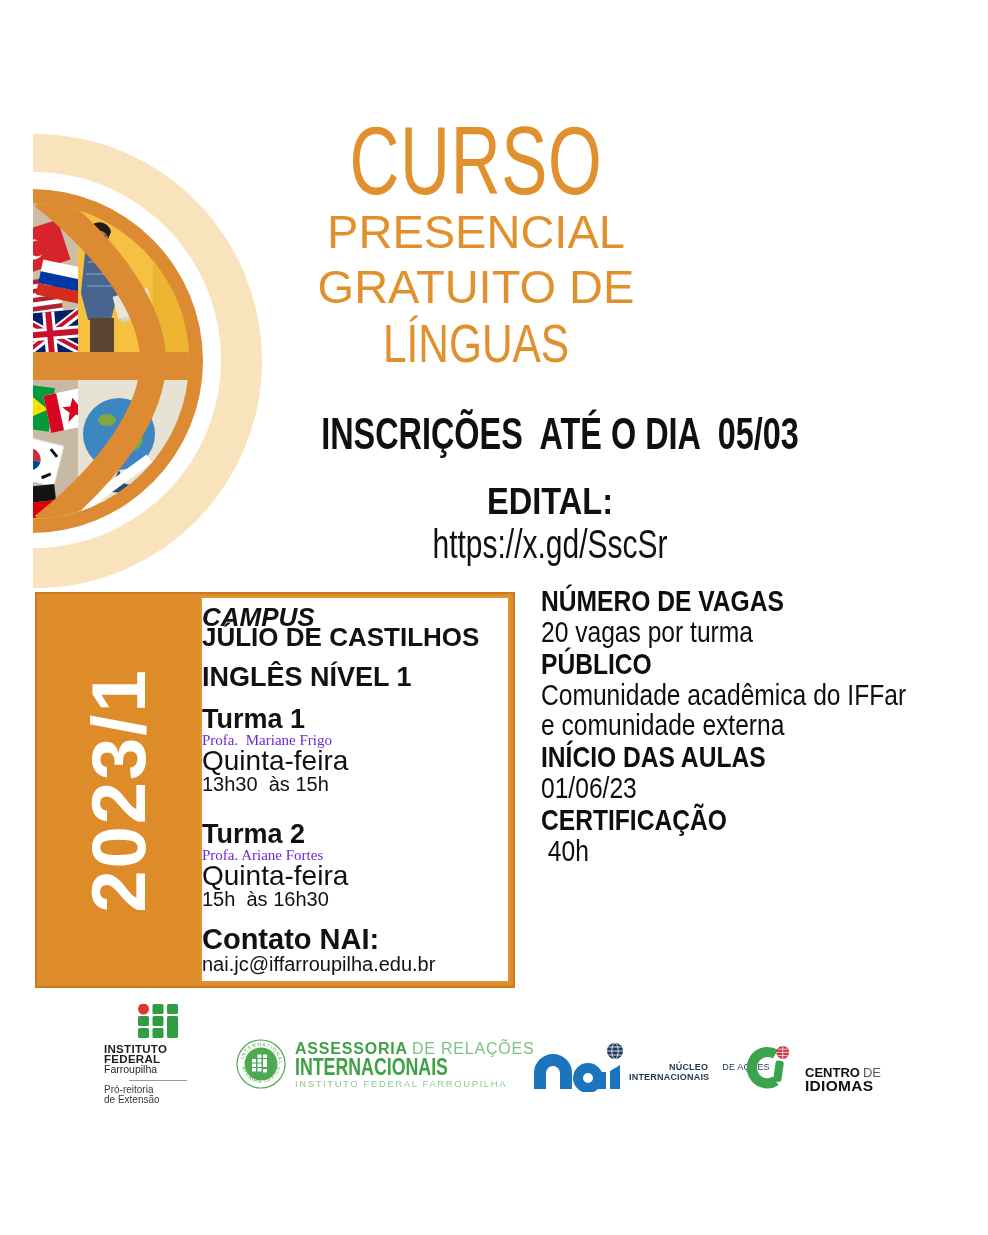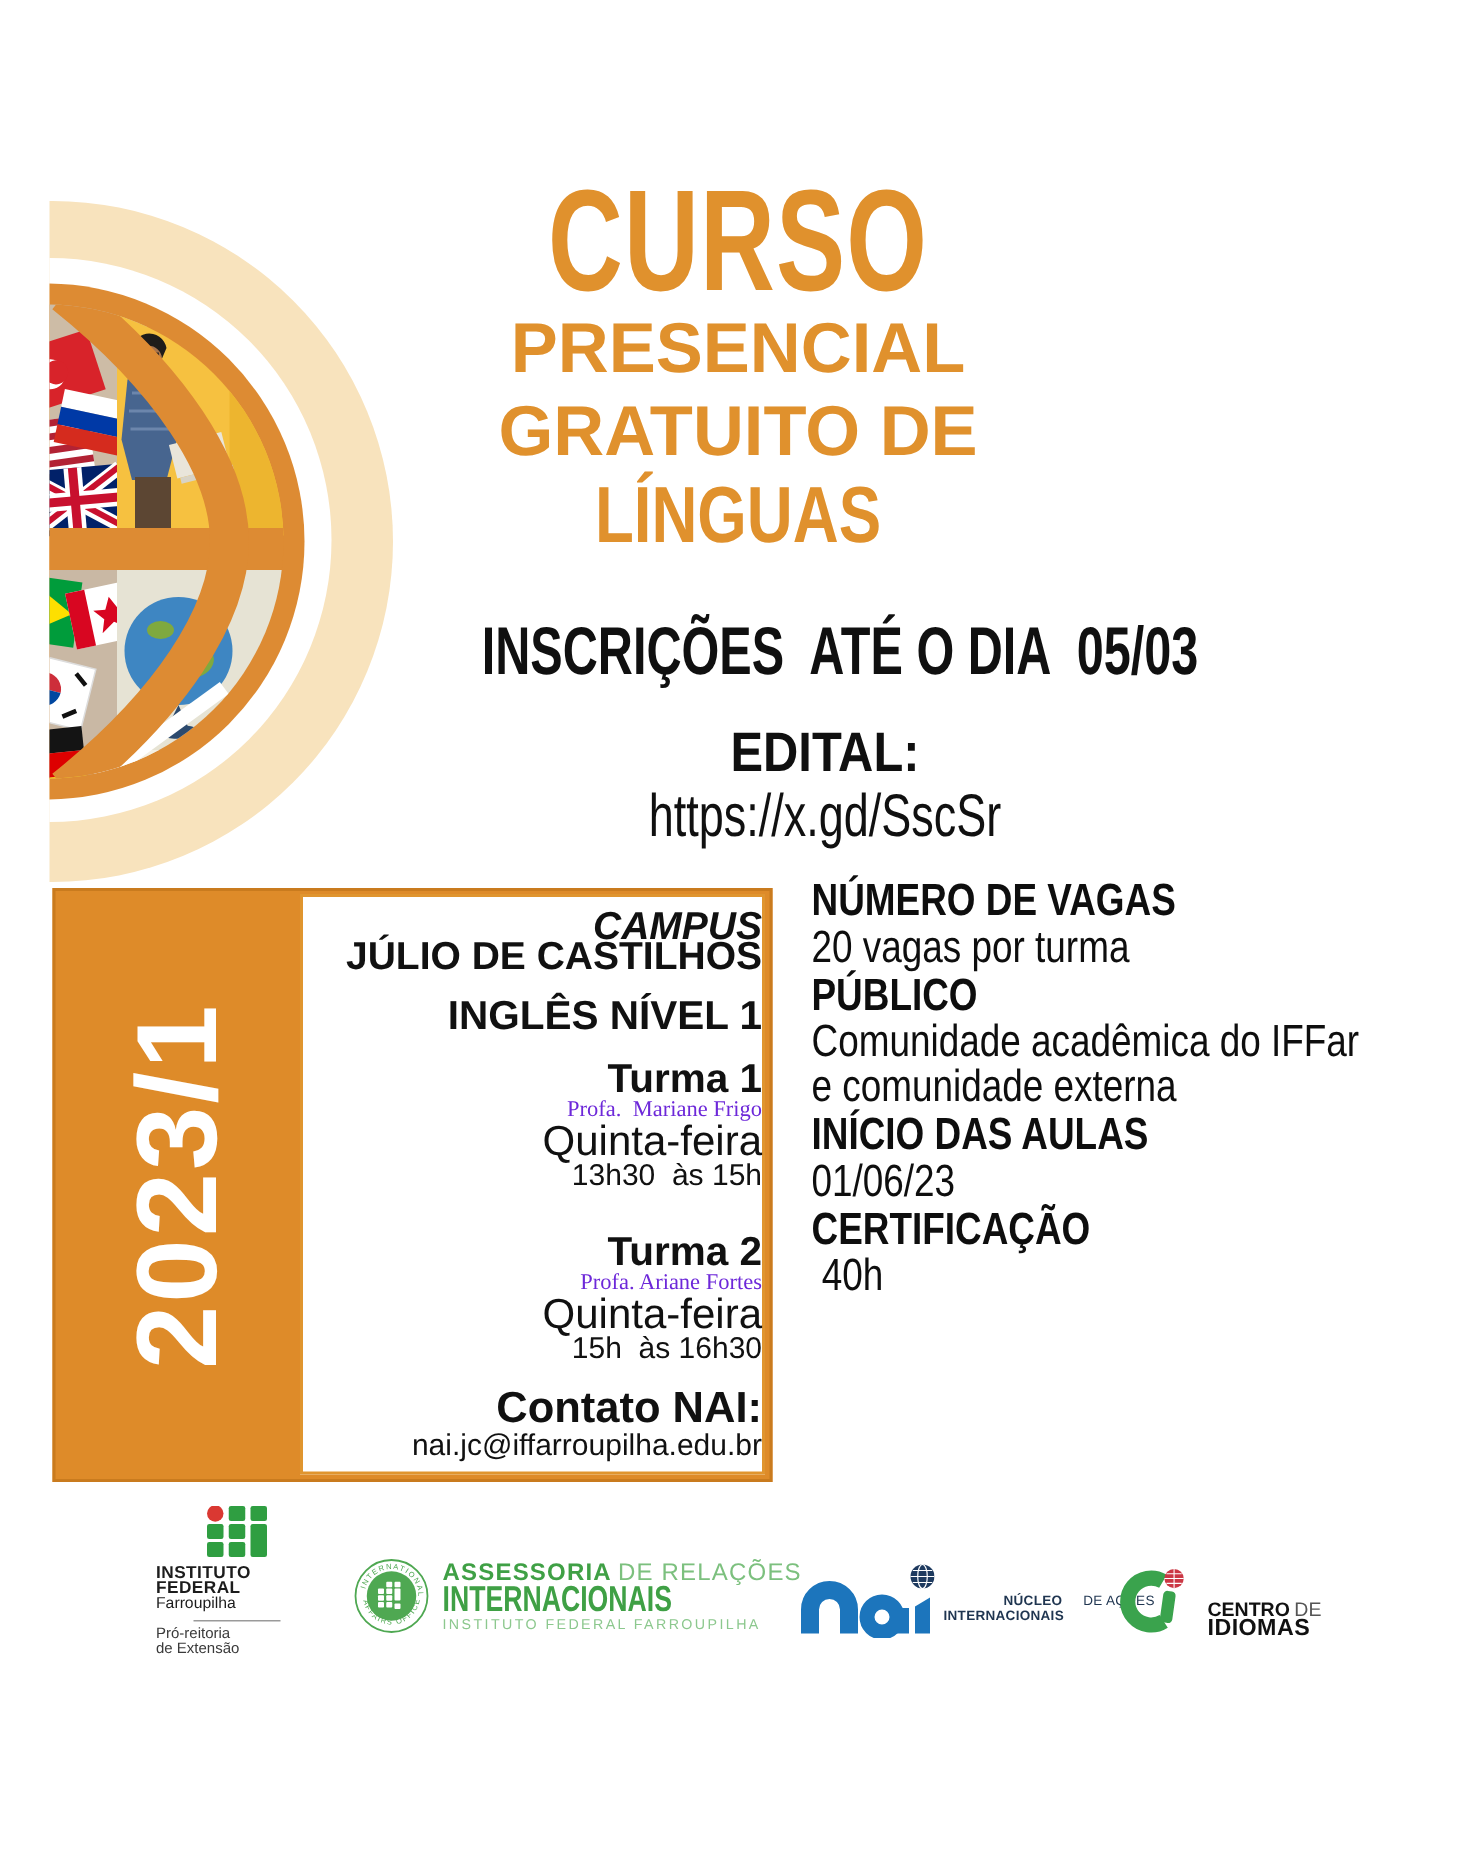--- a/index.html
+++ b/index.html
@@ -4,39 +4,39 @@
 <style>
   html,body{margin:0;padding:0;background:#ffffff;}
   .poster{position:relative;width:988px;height:1235px;background:#ffffff;overflow:hidden;
           font-family:"Liberation Sans","DejaVu Sans",sans-serif;color:#111;}
   .pre{white-space:pre-wrap;}
 
   
   .globe-svg{position:absolute;left:33px;top:132px;}
 
   
-  .title{position:absolute;left:152px;top:118px;width:680px;text-align:center;color:#E0912D;font-weight:bold;line-height:1;}
+  .title{position:absolute;left:136px;top:118px;width:680px;text-align:center;color:#E0912D;font-weight:normal;line-height:1;}
   .title .t1{font-size:96px;line-height:86px;transform:scaleX(.72);transform-origin:50% 50%;letter-spacing:1px;}
   .title .t2,.title .t3{font-size:47px;line-height:55px;}
   .title .t4{font-size:53px;line-height:60px;transform:scaleX(.80);transform-origin:50% 50%;}
 
   .inscriptions{position:absolute;left:200px;top:408px;width:720px;text-align:center;
                 font-size:45px;font-weight:bold;transform:scaleX(.72);transform-origin:50% 50%;color:#101010;}
 
   .edital{position:absolute;left:190px;top:482px;width:720px;text-align:center;color:#101010;}
   .edital-label{font-size:37px;font-weight:bold;line-height:40px;transform:scaleX(.88);transform-origin:50% 50%;}
   .edital-url{font-size:40px;line-height:44px;transform:scaleX(.75);transform-origin:50% 50%;}
 
   
   .schedule-box{position:absolute;left:35px;top:592px;width:480px;height:396px;
                 background:#DE8B29;border:2px solid #C97B1E;box-sizing:border-box;}
   .semester-wrap{position:absolute;left:0;top:0;width:163px;height:100%;display:flex;align-items:center;justify-content:center;}
   .semester{transform:rotate(-90deg);white-space:nowrap;color:#ffffff;font-size:76px;font-weight:bold;letter-spacing:2px;}
   .campus-card{position:absolute;left:163px;top:2px;right:3px;bottom:3px;background:#ffffff;
-               border:2px solid #E0952F;box-sizing:border-box;text-align:right;padding-top:9px;}
+               border:2px solid #E0952F;box-sizing:border-box;text-align:left;padding-top:9px;}
   .campus-label{font-size:26px;font-weight:bold;font-style:italic;line-height:20px;}
   .campus-name{font-size:26px;font-weight:bold;line-height:21px;}
   .course-name{font-size:27px;font-weight:bold;line-height:24px;margin-top:17px;}
   .turma{margin-top:17px;}
   .turma.second{margin-top:25px;}
   .turma-name{font-size:27px;font-weight:bold;line-height:26px;}
   .turma-teacher{font-size:15px;line-height:17px;color:#6d28d9;font-family:Liberation Serif, serif;}
   .turma-day{font-size:28px;line-height:23px;}
   .turma-time{font-size:20px;line-height:24px;}
   .contact-label{font-size:29px;font-weight:bold;line-height:24px;margin-top:16px;}

